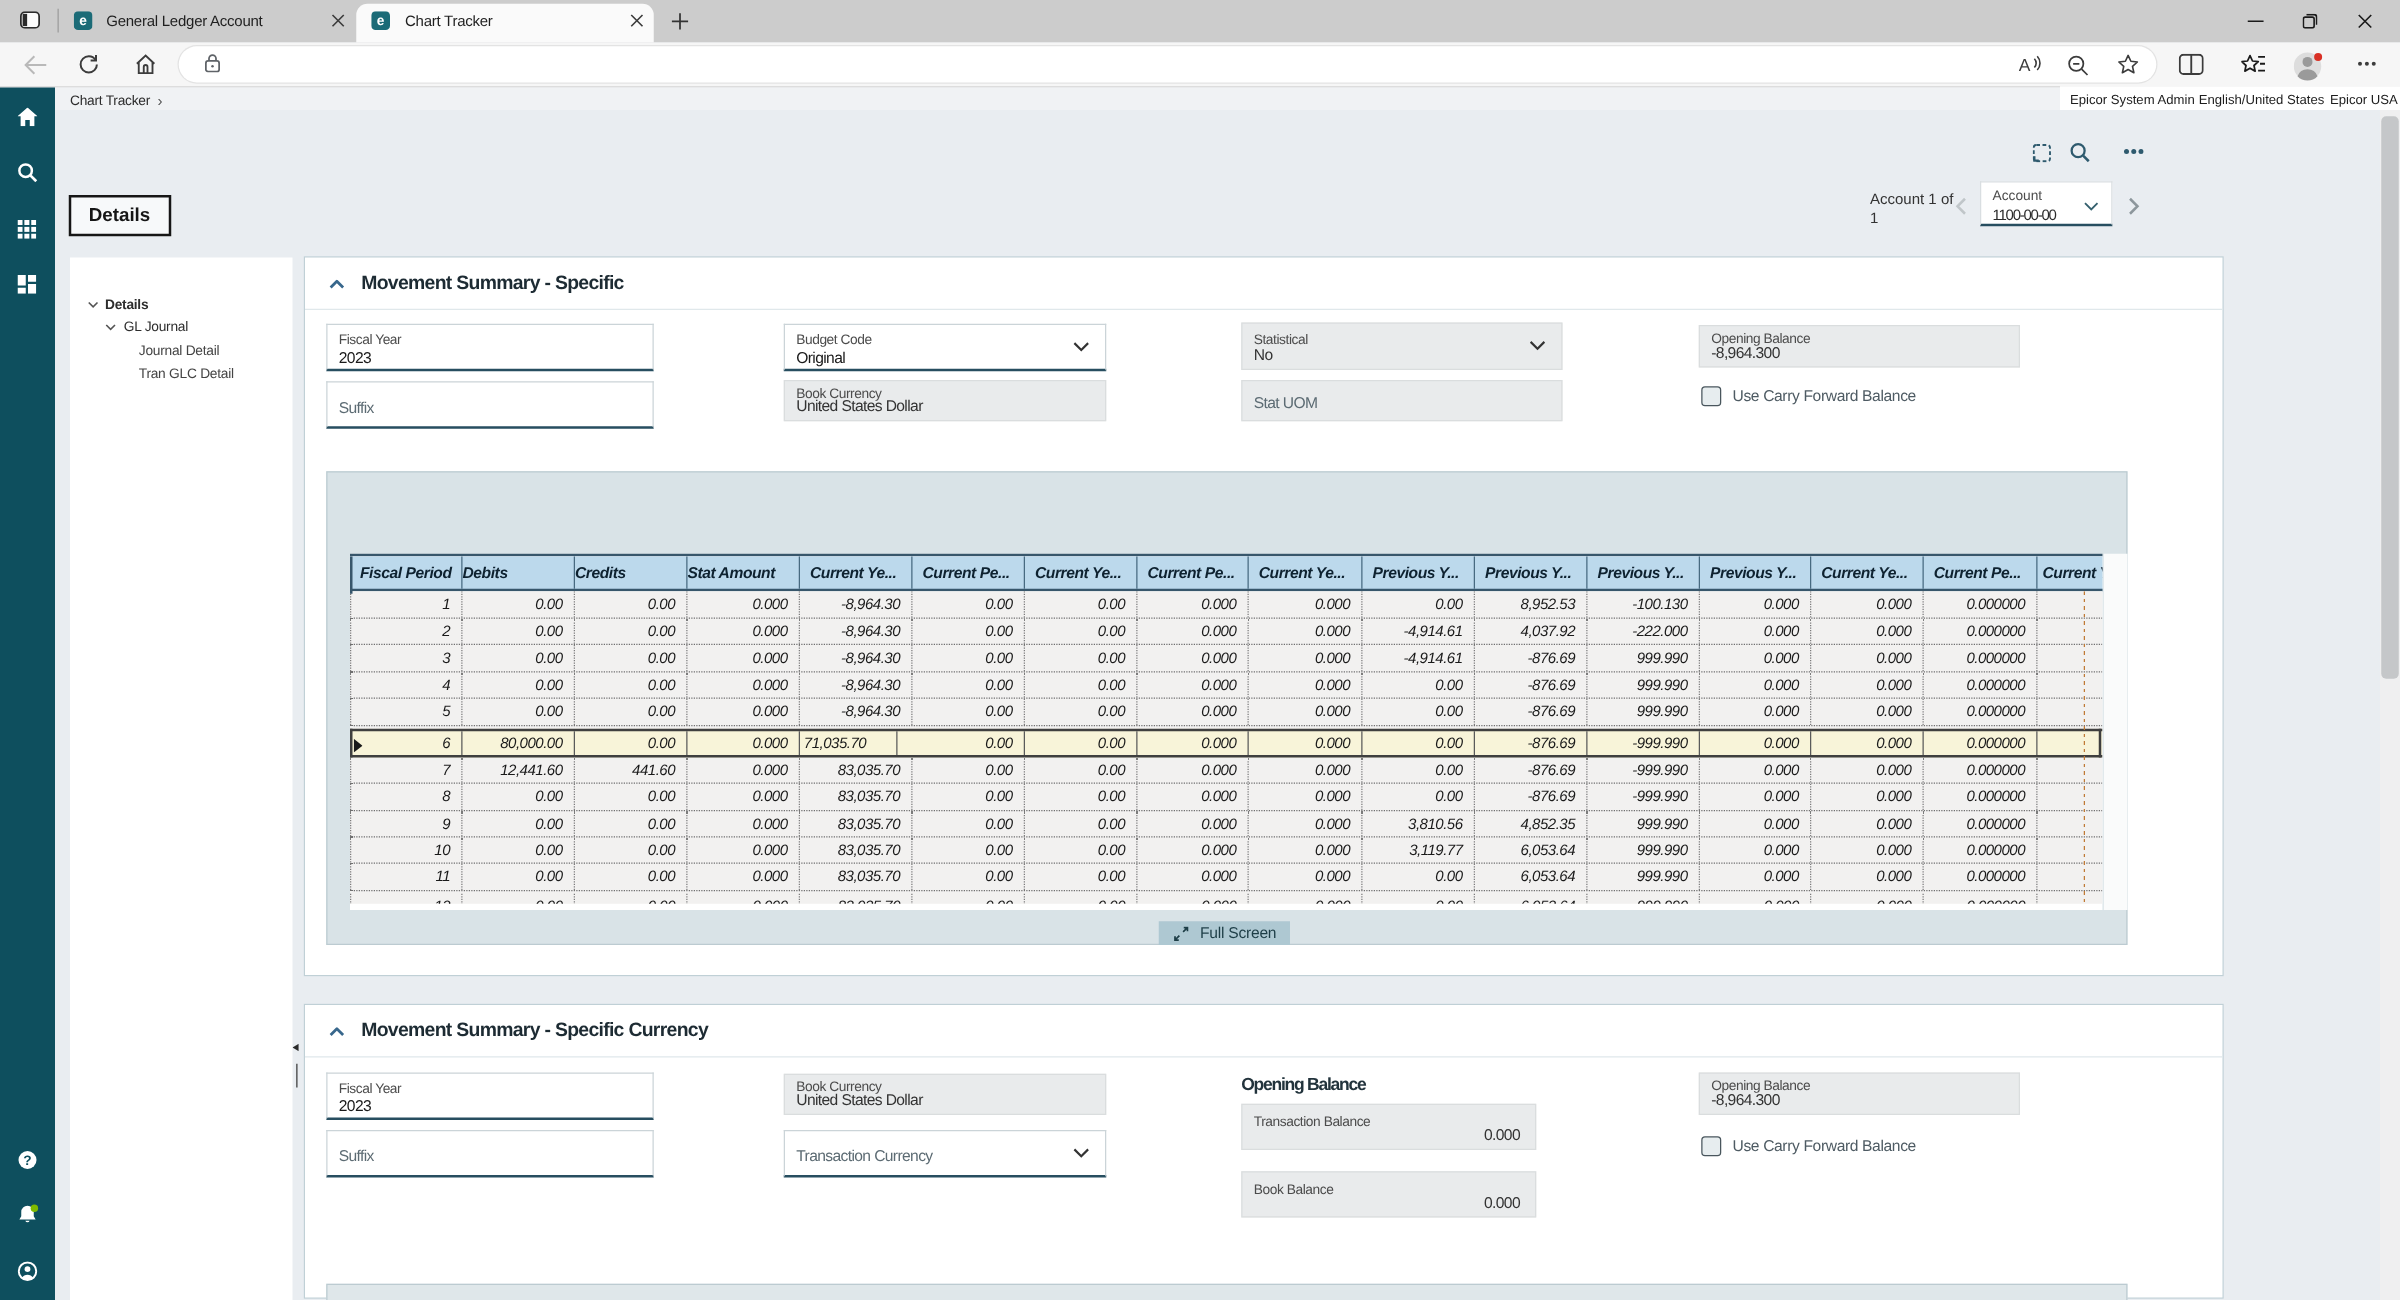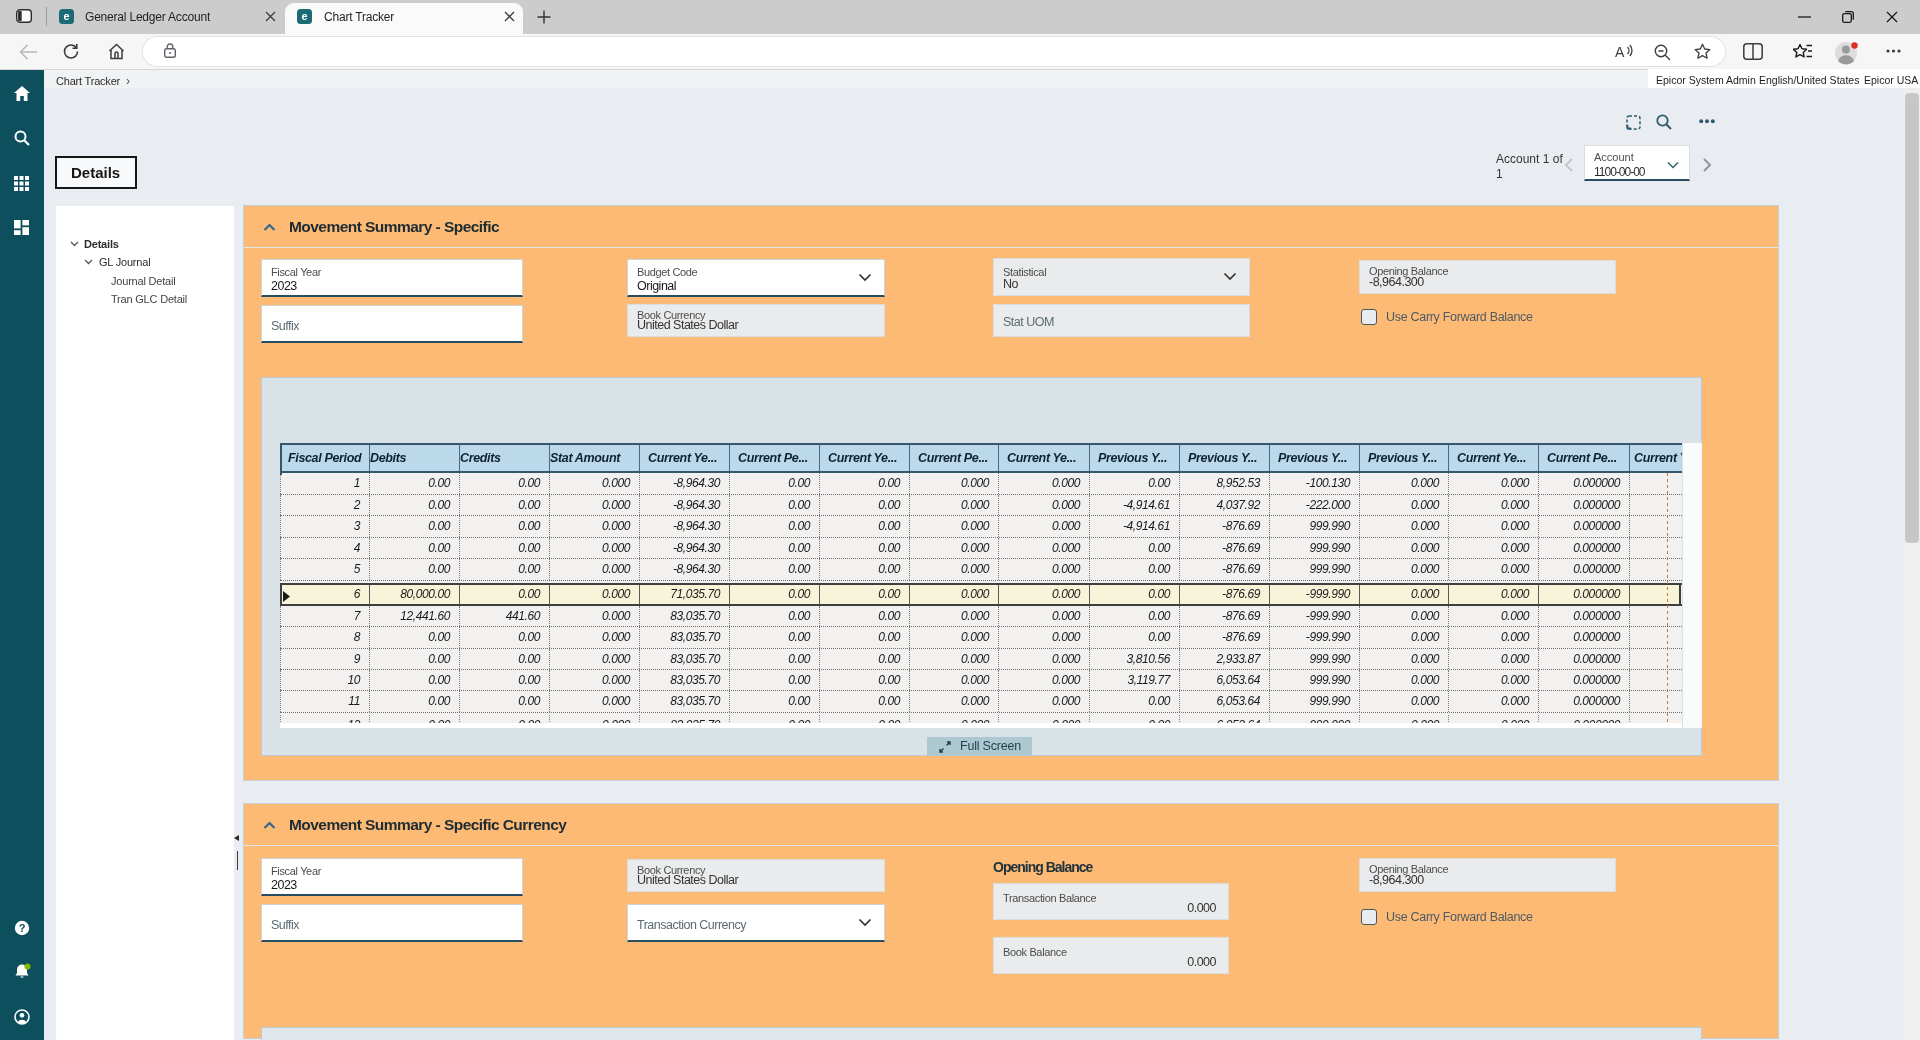--- a/index.html
+++ b/index.html
@@ -28,21 +28,21 @@
 #tree { position:absolute; left:56px; top:206px; width:178px; height:834px; background:#FFFFFF; }
 .treetxt { position:absolute; font-size:11px; letter-spacing:-0.2px; color:#2d2d2d; white-space:nowrap; }
 
 
 .recnav-label { position:absolute; font-size:12px; color:#333; }
 #acctcombo { position:absolute; left:1584px; top:145px; width:106px; height:36px; background:#fff; border:1px solid #D9DEE1; border-bottom:2px solid #274E60; }
 #acctcombo .lbl { position:absolute; left:9px; top:5px; font-size:11px; color:#4c4c4c; }
 #acctcombo .val { position:absolute; left:9px; top:19px; font-size:12px; letter-spacing:-1px; color:#2b2b2b; }
 
 
-.panel { position:absolute; left:243px; width:1536px; background:#fdba74; border:1px solid #C0D0D6; }
+.panel { position:absolute; left:243px; width:1536px; background:#ffffff; border:1px solid #C0D0D6; }
 .phead { position:absolute; left:0; top:0; right:0; height:42px; border-bottom:1px solid #E0E8EB; }
 .ptitle { position:absolute; left:45px; top:12px; font-size:15.5px; font-weight:bold; letter-spacing:-0.55px; color:#1d2b33; }
 .caret { position:absolute; left:19px; top:17px; }
 .subpanel { position:absolute; background:#D9E3E7; border:1px solid #BCCBD1; }
 
 
 .fld { position:absolute; background:#FFFFFF; border:1px solid #CBD4D8; border-bottom:2px solid #274E60; }
 .fld .lbl, .ro .lbl { position:absolute; left:9px; top:6px; font-size:11px; letter-spacing:-0.35px; color:#4c4c4c; white-space:nowrap; }
 .ro .lbl { top:4px; }
 .fld .val, .ro .val { position:absolute; left:9px; bottom:2px; font-size:12.5px; letter-spacing:-0.5px; color:#1a1a1a; white-space:nowrap; }
@@ -403,21 +403,21 @@
 <div class="grow selrow">
               <div style="position:absolute;left:0;top:-2px;bottom:-2px;width:2px;background:#3f3f3f"></div>
               <svg style="position:absolute;left:3px;top:6px;z-index:2" width="7" height="11" viewBox="0 0 7 11">
                 <path d="M0 0 L7 5.5 L0 11 Z" fill="#1a1a1a"></path>
               </svg>
               <div style="position:absolute;left:1399px;top:-2px;bottom:-2px;width:2px;background:#3f3f3f"></div>
               <div class="gcell num" style="left:0px;width:90px;line-height:19px;">6</div>
               <div class="gcell num" style="left:90px;width:90px;line-height:19px;">80,000.00</div>
               <div class="gcell num" style="left:180px;width:90px;line-height:19px;">0.00</div>
               <div class="gcell num" style="left:270px;width:90px;line-height:19px;">0.000</div>
-              <div class="gcell num" style="left:360px;width:90px;line-height:19px;">71,035.70</div>
+              <div class="gcell num" style="left:348px;width:90px;line-height:19px;text-align:center;">71,035.70</div>
               <div class="gcell num" style="left:450px;width:90px;line-height:19px;">0.00</div>
               <div class="gcell num" style="left:540px;width:90px;line-height:19px;">0.00</div>
               <div class="gcell num" style="left:630px;width:89px;line-height:19px;">0.000</div>
               <div class="gcell num" style="left:719px;width:91px;line-height:19px;">0.000</div>
               <div class="gcell num" style="left:810px;width:90px;line-height:19px;">0.00</div>
               <div class="gcell num" style="left:900px;width:90px;line-height:19px;">-876.69</div>
               <div class="gcell num" style="left:990px;width:90px;line-height:19px;">-999.990</div>
               <div class="gcell num" style="left:1080px;width:89px;line-height:19px;">0.000</div>
               <div class="gcell num" style="left:1169px;width:90px;line-height:19px;">0.000</div>
               <div class="gcell num" style="left:1259px;width:91px;line-height:19px;">0.000000</div>
@@ -463,21 +463,21 @@
               <div class="gcell num" style="left:0px;width:90px;line-height:20.4px;border-left:1px dotted #7C7C7C;">9</div>
               <div class="gcell num" style="left:90px;width:90px;line-height:20.4px;">0.00</div>
               <div class="gcell num" style="left:180px;width:90px;line-height:20.4px;">0.00</div>
               <div class="gcell num" style="left:270px;width:90px;line-height:20.4px;">0.000</div>
               <div class="gcell num" style="left:360px;width:90px;line-height:20.4px;">83,035.70</div>
               <div class="gcell num" style="left:450px;width:90px;line-height:20.4px;">0.00</div>
               <div class="gcell num" style="left:540px;width:90px;line-height:20.4px;">0.00</div>
               <div class="gcell num" style="left:630px;width:89px;line-height:20.4px;">0.000</div>
               <div class="gcell num" style="left:719px;width:91px;line-height:20.4px;">0.000</div>
               <div class="gcell num" style="left:810px;width:90px;line-height:20.4px;">3,810.56</div>
-              <div class="gcell num" style="left:900px;width:90px;line-height:20.4px;">2,933.87</div>
+              <div class="gcell num" style="left:900px;width:90px;line-height:20.4px;">4,852.35</div>
               <div class="gcell num" style="left:990px;width:90px;line-height:20.4px;">999.990</div>
               <div class="gcell num" style="left:1080px;width:89px;line-height:20.4px;">0.000</div>
               <div class="gcell num" style="left:1169px;width:90px;line-height:20.4px;">0.000</div>
               <div class="gcell num" style="left:1259px;width:91px;line-height:20.4px;">0.000000</div>
               <div class="gcell num" style="left:1350px;width:90px;line-height:20.4px;"></div>
             </div>
 <div class="grow">
               <div class="gcell num" style="left:0px;width:90px;line-height:20.4px;border-left:1px dotted #7C7C7C;">10</div>
               <div class="gcell num" style="left:90px;width:90px;line-height:20.4px;">0.00</div>
               <div class="gcell num" style="left:180px;width:90px;line-height:20.4px;">0.00</div>

